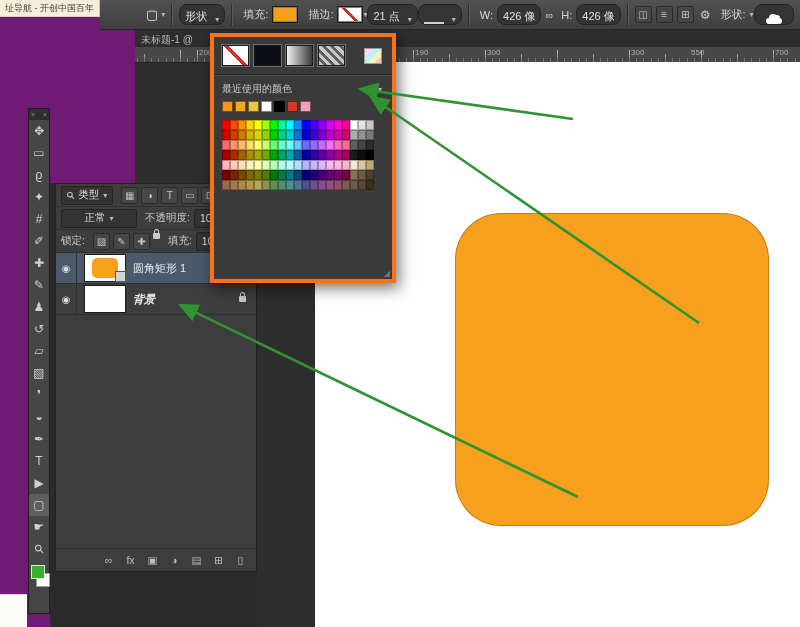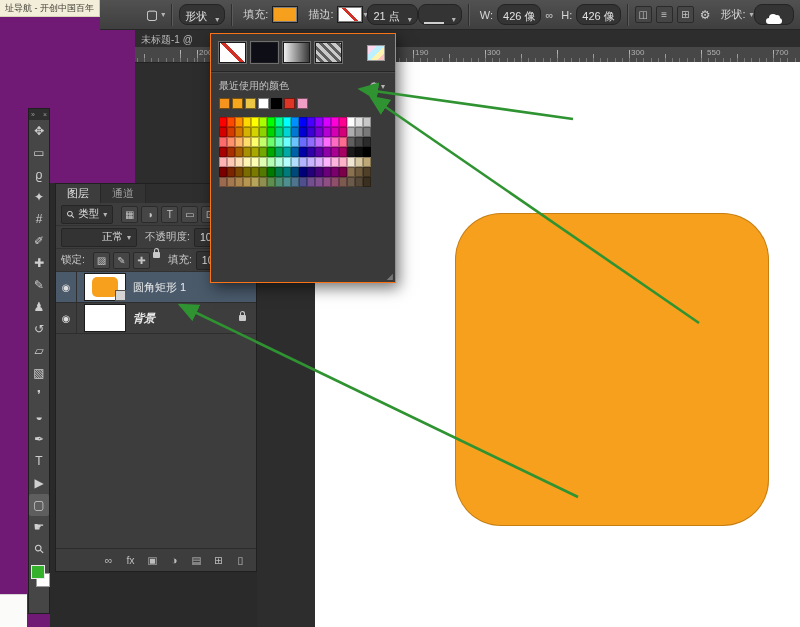--- a/index.html
+++ b/index.html
@@ -70,21 +70,21 @@
   
   .panel-dock{position:absolute;left:50px;top:183px;width:207px;height:444px;background:#2a2a2a;z-index:4;}
   .layers-panel{position:absolute;left:55px;top:183px;width:202px;height:389px;background:#3d3d3d;
     border:1px solid #202020;box-sizing:border-box;z-index:5;}
   .lp-tabs{height:19px;background:#2e2e2e;display:flex;}
   .lp-tab{padding:0 11px;line-height:19px;font-size:11px;color:#e2e2e2;background:#3d3d3d;border-right:1px solid #272727;}
   .lp-tab.inactive{background:#333333;color:#9f9f9f;}
   .lp-row{display:flex;align-items:center;padding:0 5px;border-bottom:1px solid #313131;height:22px;gap:4px;}
   .lp-combo{height:17px;background:#333;border:1px solid #252525;border-radius:2px;display:flex;
     align-items:center;gap:4px;padding:0 5px;font-size:10.5px;color:#ddd;white-space:nowrap;flex:none;}
-  .lp-combo.wide{width:64px;justify-content:flex-end;}
+  .lp-combo.wide{width:64px;justify-content:center;}
   .lp-label{font-size:10.5px;color:#c9c9c9;margin-left:4px;white-space:nowrap;}
   .mini-icons{display:flex;gap:3px;margin-left:4px;}
   .mag{font-size:10px;}
   .layer-row{display:flex;align-items:center;height:30px;border-bottom:1px solid #2e2e2e;}
   .layer-row.selected{background:var(--sel-color,#4a5a6b);}
   .eye-cell{width:20px;align-self:stretch;display:flex;align-items:center;justify-content:center;
     border-right:1px solid #2f2f2f;font-size:10px;color:#ddd;flex:none;}
   .thumb{width:40px;height:26px;background:#fff;border:1px solid #1c1c1c;margin:0 7px;position:relative;flex:none;}
   .thumb.shape-thumb:before{content:"";position:absolute;left:7px;top:3px;right:7px;bottom:3px;
     background:var(--fill-color,#f6a01e);border-radius:5px;}
@@ -95,21 +95,21 @@
   .lock-shape{width:7px;height:6px;background:#c9c9c9;position:relative;border-radius:1px;display:inline-block;}
   .lock-shape:before{content:"";position:absolute;left:1px;top:-4px;width:5px;height:4px;border:1px solid #c9c9c9;
     border-bottom:none;border-radius:3px 3px 0 0;box-sizing:border-box;}
   .lock-right{margin-left:auto;margin-right:10px;}
   .lp-bottom{position:absolute;left:0;right:0;bottom:0;height:22px;border-top:1px solid #2c2c2c;background:#3d3d3d;
     display:flex;align-items:center;justify-content:flex-end;gap:11px;padding:0 10px;}
   .lpb{font-size:10.5px;color:#bdbdbd;min-width:11px;text-align:center;}
 
   
   .fill-picker{position:absolute;left:210px;top:33px;width:186px;height:250px;background:#3a3a3a;
-    border:1px solid #f97316;box-shadow:3px 5px 14px rgba(0,0,0,.55);box-sizing:border-box;z-index:20;}
+    border:4px solid #f97316;box-shadow:3px 5px 14px rgba(0,0,0,.55);box-sizing:border-box;z-index:20;}
   .fp-styles{display:flex;gap:5px;padding:8px 0 0 8px;}
   .fp-style{width:25px;height:19px;border:1px solid #1a1a1a;box-shadow:0 0 0 1px #6e6e6e;flex:none;}
   .fp-style.none{background:#fff;background-image:linear-gradient(45deg,transparent 44%,#d03026 44%,#d03026 56%,transparent 56%);}
   .fp-style.solid{background:#0e0e16;}
   .fp-style.gradient{background:linear-gradient(90deg,#f0f0f0,#3a3a3a);}
   .fp-style.pattern{background:repeating-linear-gradient(45deg,#c9c9c9 0 3px,#5e5e5e 3px 6px);}
   .fp-picker-icon{position:absolute;right:10px;top:11px;width:16px;height:14px;border:1px solid #9a9a9a;
     background:linear-gradient(135deg,#ffd7ef 0 30%,#bff0ff 30% 55%,#fff3b0 55% 78%,#ffc2c2 78%);}
   .fp-divider{height:1px;background:#262626;border-bottom:1px solid #4a4a4a;margin-top:8px;}
   .fp-label-row{display:flex;align-items:center;justify-content:space-between;padding:6px 10px 2px 8px;
@@ -186,33 +186,29 @@
     <span>未标题-1 @</span>
   </div>
   <div class="ruler" id="ruler">
       <span class="rnum" style="left: 64px;">200</span>
       <span class="rnum" style="left: 136px;">250</span>
       <span class="rnum" style="left: 208px;">300</span>
       <span class="rnum" style="left: 280px;">190</span>
       <span class="rnum" style="left: 352px;">300</span>
       <span class="rnum" style="left: 424px; margin-top: 22px;">450</span>
       <span class="rnum" style="left: 496px;">300</span>
-      <span class="rnum" style="left: 572px;">550</span>
+      <span class="rnum" style="left: 556px;">550</span>
       <span class="rnum" style="left: 640px;">700</span>
     </div>
   <div class="canvas"></div>
   <div class="shape-rect"></div>
 
   <div class="panel-dock"></div>
 
   <div class="layers-panel">
-    <div class="lp-tabs">
-      <div class="lp-tab">图层</div>
-      <div class="lp-tab inactive">通道</div>
-    </div>
     <div class="lp-row">
       <div class="lp-combo">
         <span class="mag rot45">⚲</span>
         <span>类型</span>
         <span class="dd">▾</span>
       </div>
       <div id="filter-icons" class="mini-icons">
           <span class="mini">▦</span>
           <span class="mini">◑</span>
           <span class="mini">T</span>

